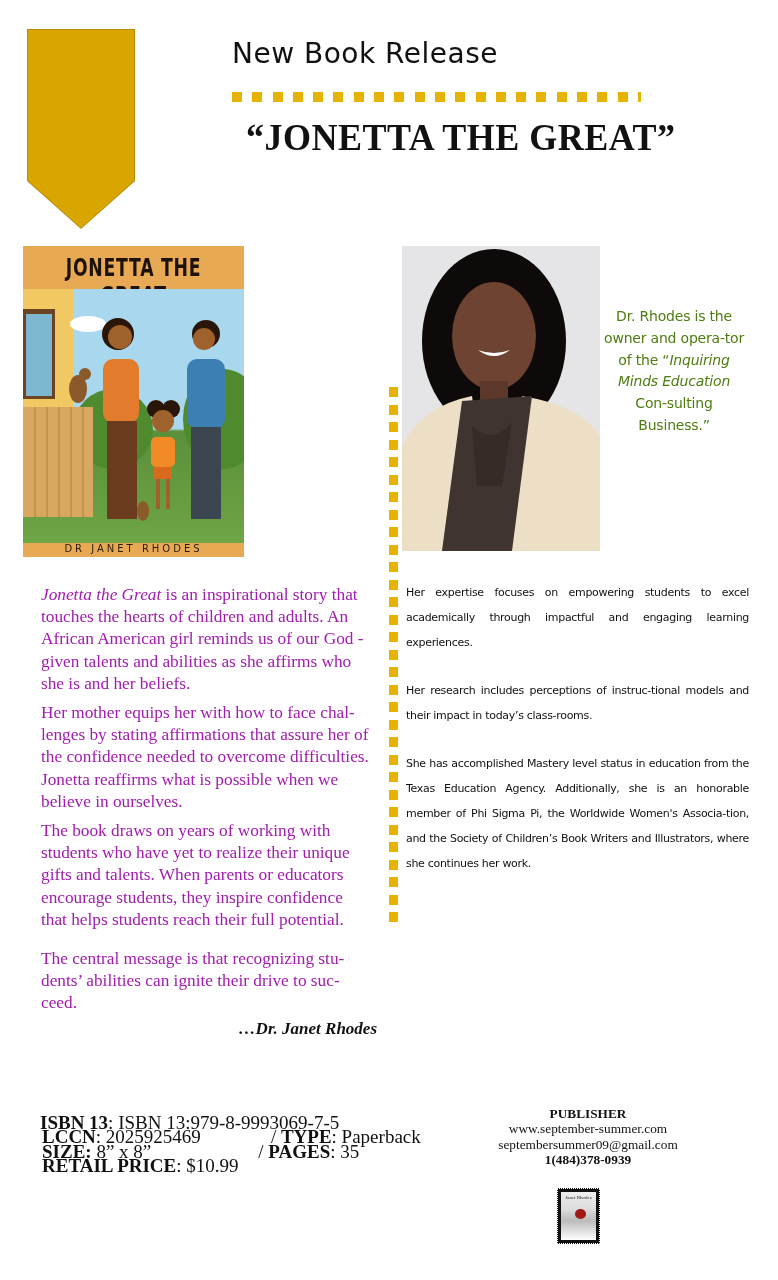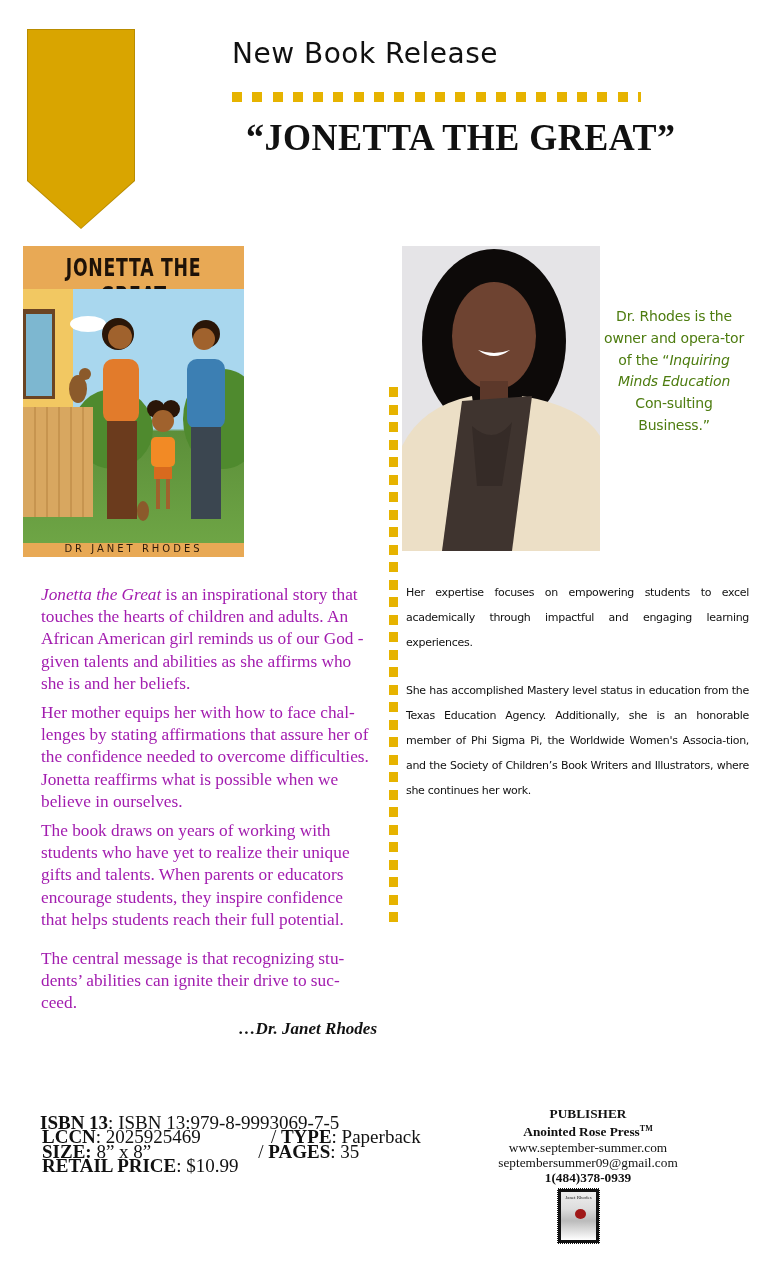--- a/index.html
+++ b/index.html
@@ -264,33 +264,33 @@
 <div class="left-text">
   <p><i>Jonetta the Great</i><span> is an inspirational story that touches the hearts of children and adults. An African American girl reminds us of our God -given talents and abilities as she affirms who she is and her beliefs.</span></p>
   <p>Her mother equips her with how to face chal-lenges by stating affirmations that assure her of the confidence needed to overcome difficulties. Jonetta reaffirms what is possible when we believe in ourselves.</p>
   <p>The book draws on years of working with students who have yet to realize their unique gifts and talents. When parents or educators encourage students, they inspire confidence that helps students reach their full potential.</p>
   <p class="gap">The central message is that recognizing stu-dents’ abilities can ignite their drive to suc-ceed.</p>
 </div>
 <div class="signature">…Dr. Janet Rhodes</div>
 
 <div class="right-text">
   <p>Her expertise focuses on empowering students to excel academically through impactful and engaging learning experiences.</p>
+  <p>Her research includes perceptions of instruc-tional models and their impact in today’s class-rooms.</p>
   <p>She has accomplished Mastery level status in education from the Texas Education Agency. Additionally, she is an honorable member of Phi Sigma Pi, the Worldwide Women's Associa-tion, and the Society of Children’s Book Writers and Illustrators, where she continues her work.</p>
 </div>
 
 <div class="details">
   <div class="row"><b>ISBN 13</b><span>: ISBN 13:979-8-9993069-7-5</span></div>
   <div class="row indent"><b>LCCN</b><span>: 2025925469</span><span style="display:inline-block;width:70px"></span>/ <b>TYPE</b><span>: Paperback</span></div>
   <div class="row indent"><b>SIZE:</b><span> 8” x 8”</span><span style="display:inline-block;width:107px"></span>/ <b>PAGES</b><span>: 35</span></div>
   <div class="row indent"><b>RETAIL PRICE</b><span>: $10.99</span></div>
 </div>
 
 <div class="publisher">
   <div class="b">PUBLISHER</div>
-  <div class="b"><span>Anointed Rose Press</span><sup>TM</sup></div>
   <div>www.september-summer.com</div>
   <div>septembersummer09@gmail.com</div>
   <div class="b">1(484)378-0939</div>
 </div>
 <div class="pub-logo">
   <div class="pub-logo-inner">
     <div class="pub-logo-text">Janet Rhodes</div>
   </div>
 </div>
 

